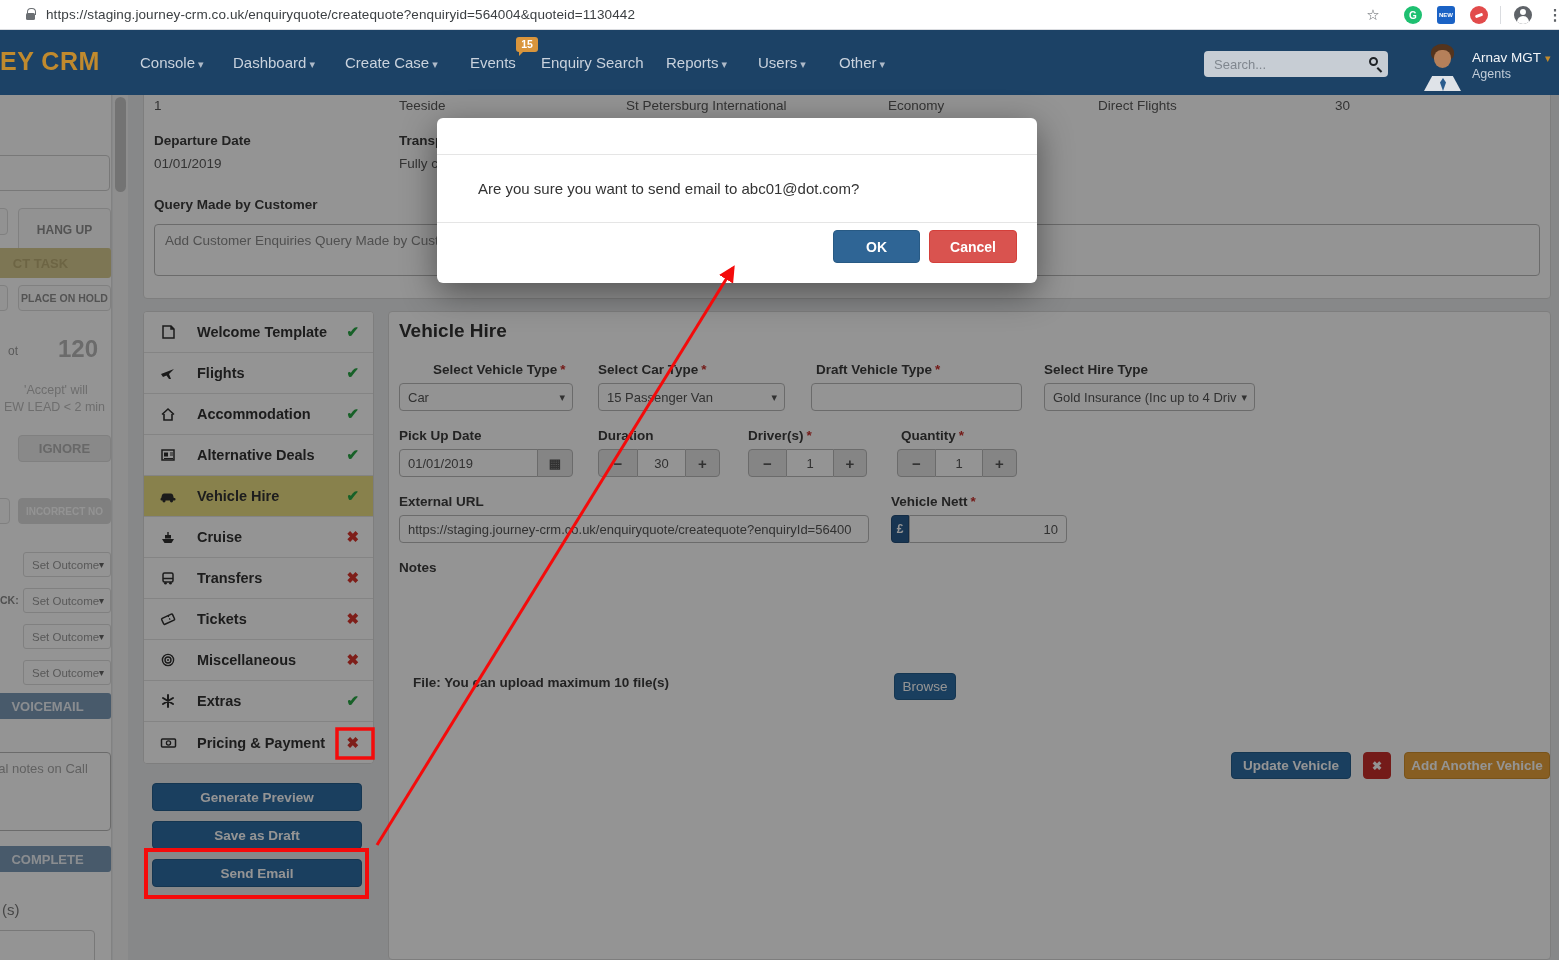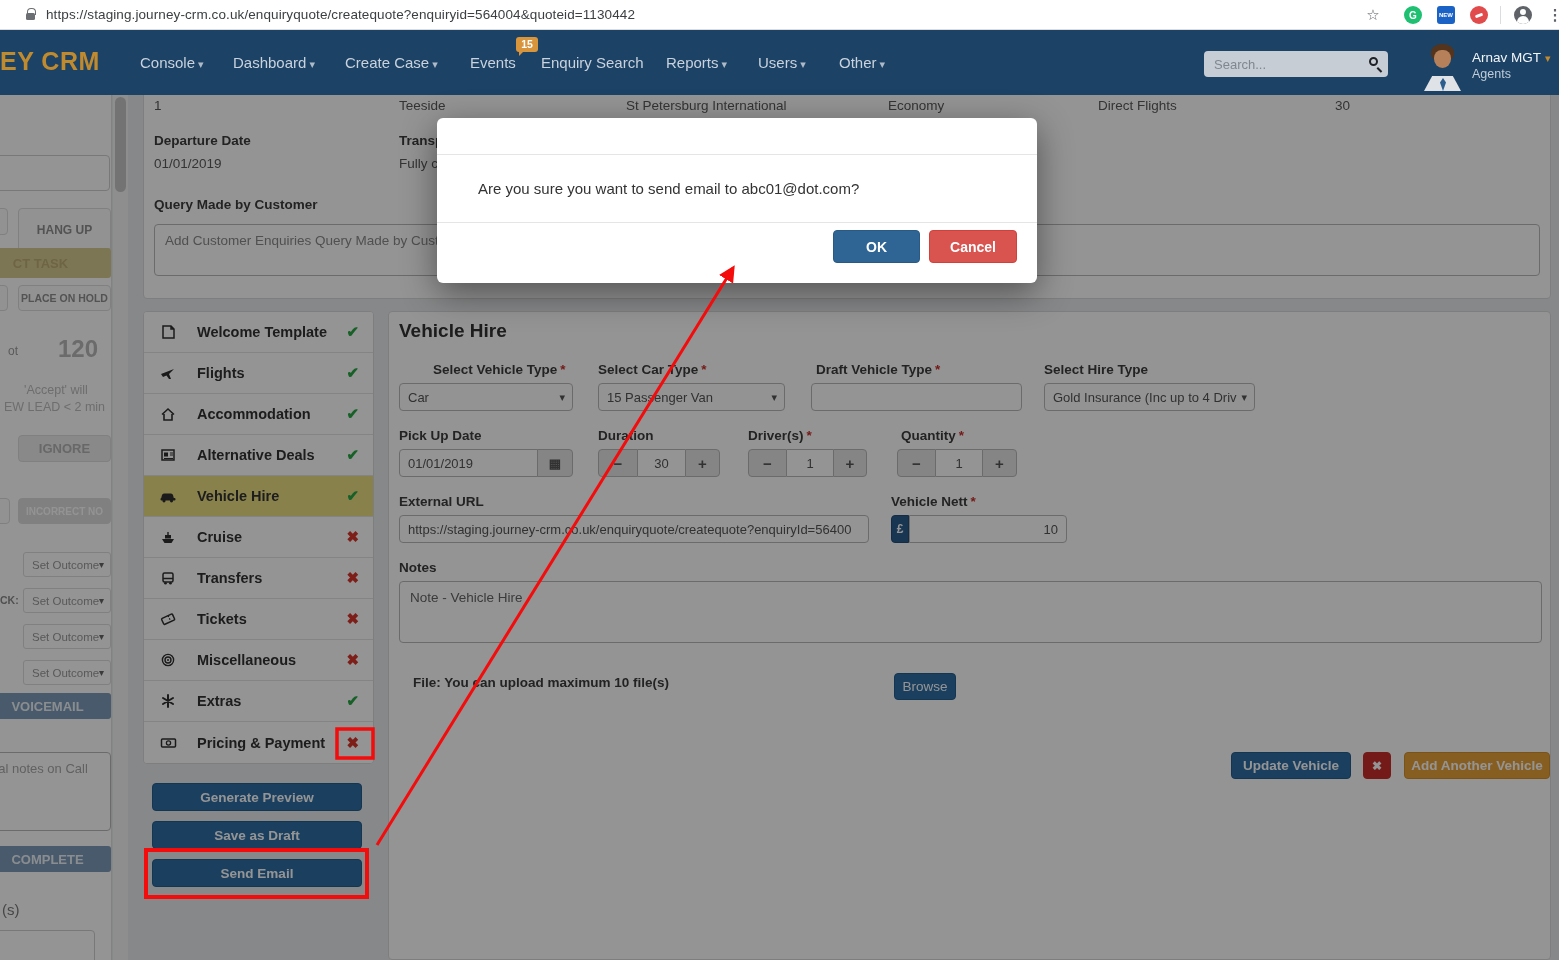--- a/index.html
+++ b/index.html
@@ -392,21 +392,20 @@
       <div class="step-btn rd-r" style="left:593px; top:137px; width:35px;">+</div>
 
       <span class="lbl" style="left:10px; top:182px;">External URL</span>
       <span class="lbl" style="left:502px; top:182px;"><span>Vehicle Nett</span><span class="req">*</span></span>
 
       <div class="inp" style="left:10px; top:203px; width:470px; height:28px;">https://staging.journey-crm.co.uk/enquiryquote/createquote?enquiryId=56400</div>
       <div class="pound" style="left:502px; top:203px;">£</div>
       <div class="inp" style="left:520px; top:203px; width:158px; height:28px; border-radius:0 4px 4px 0; justify-content:flex-end;">10</div>
 
       <span class="lbl" style="left:10px; top:248px;">Notes</span>
-      <textarea class="ta" style="left: 10px; top: 269px; width: 1143px; height: 62px;">Note - Vehicle Hire</textarea>
 
       <span class="lbl" style="left:24px; top:363px;">File: You can upload maximum 10 file(s)</span>
       <div class="btn-navy" style="left:505px; top:361px; width:62px; height:27px; font-weight:normal;">Browse</div>
 
       <div class="btn-navy" style="left:842px; top:440px; width:120px; height:27px;">Update Vehicle</div>
       <div class="btn-red" style="left:974px; top:440px; width:28px; height:27px; font-size:12px; background:#c9302c;">✖</div>
       <div class="btn-gold" style="left:1015px; top:440px; width:146px; height:27px;">Add Another Vehicle</div>
     </div>
 
     <div class="dim"></div>

